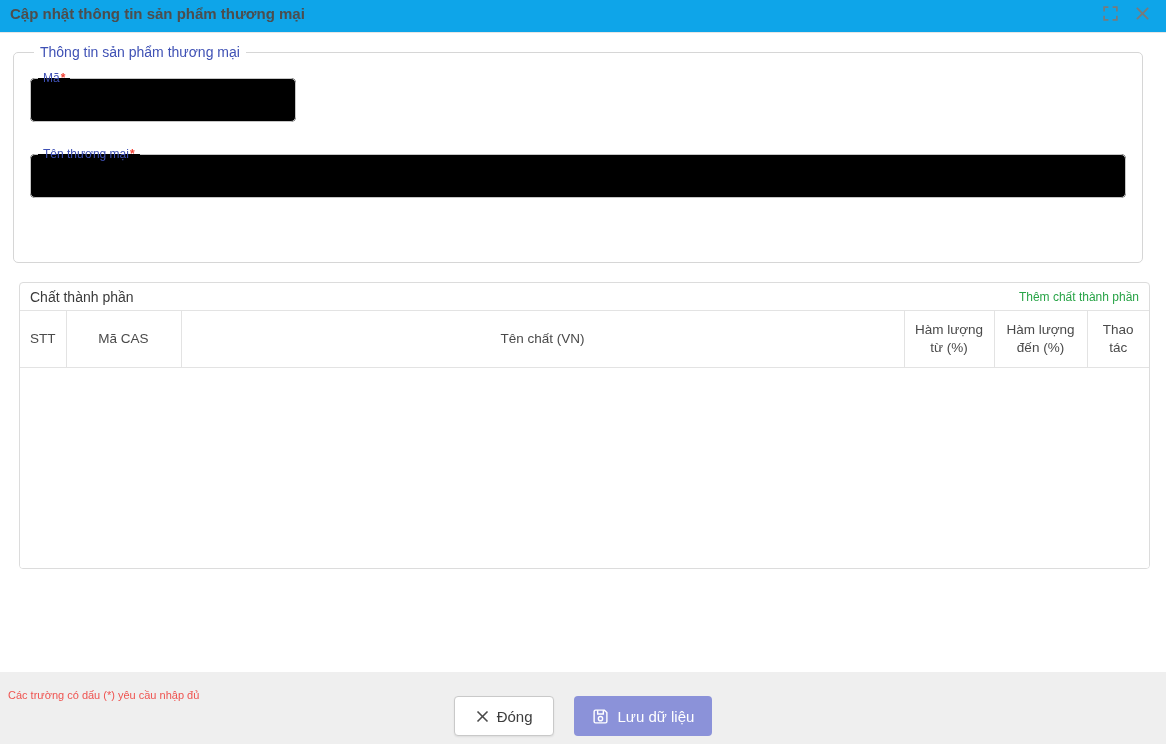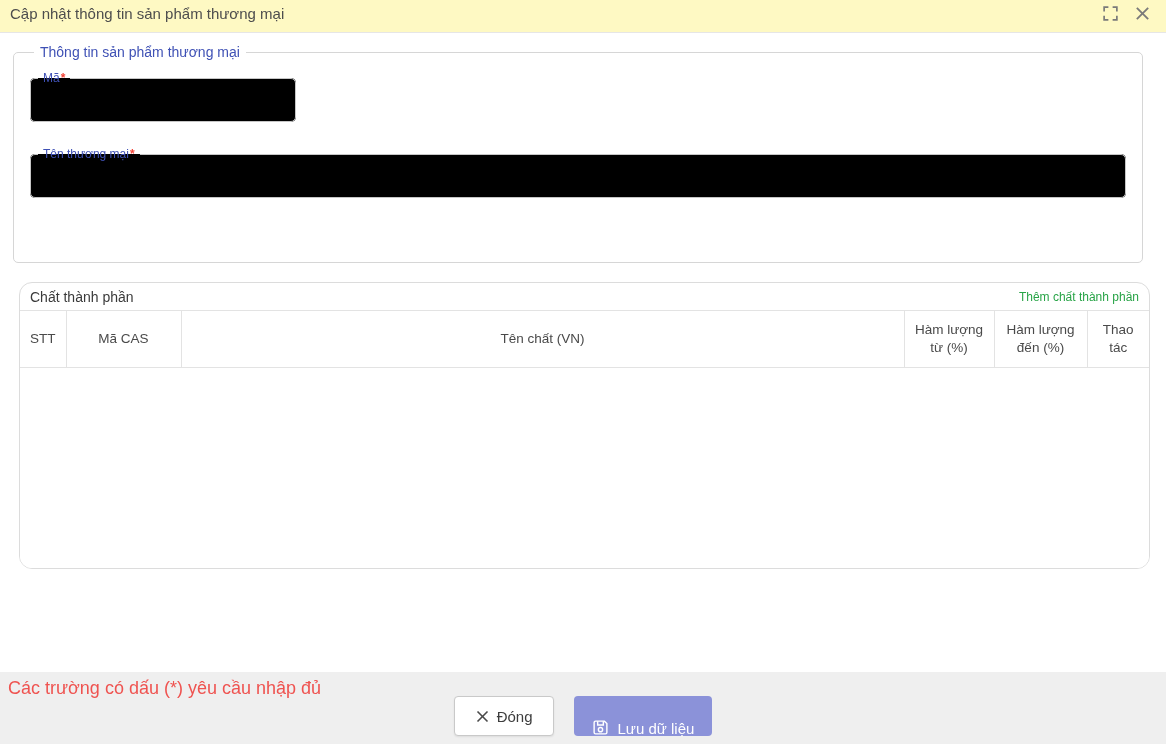--- a/index.html
+++ b/index.html
@@ -16,21 +16,21 @@
   body{
     width:1166px;height:744px;background:#ffffff;overflow:hidden;
     font-family:"Liberation Sans","DejaVu Sans",sans-serif;
     -webkit-font-smoothing:antialiased;
   }
   .dialog{display:flex;flex-direction:column;width:1166px;height:744px;background:#fff;}
 
   
   .titlebar{
     flex:0 0 33px;display:flex;align-items:center;
-    padding:0 14px 5px 10px;border-bottom:1px solid #e6e6e6;background:#fef9c3;
+    padding:0 14px 5px 10px;border-bottom:1px solid #e6e6e6;background:#0ea5e9;font-weight:bold;
   }
   .titlebar .title{flex:1;font-size:15px;color:#4d4d4d;}
   .titlebar-actions{display:flex;align-items:center;gap:12px;}
   .icon-btn{
     width:20px;height:20px;display:flex;align-items:center;justify-content:center;
     color:#7a7a7a;cursor:pointer;background:none;border:none;padding:0;
   }
   .icon-btn svg{display:block;}
 
   
@@ -58,21 +58,21 @@
   .req{color:var(--req-red);font-weight:bold;margin-left:1px;}
   .mat-field input{
     border:none;outline:none;background:transparent;
     width:calc(100% - 24px);margin:3px 12px 0 12px;height:26px;
     font-size:14px;color:#333;font-family:inherit;
   }
 
   
   .table-card{
     margin:19px 16px 0 19px;
-    border:1px solid #dcdcdc;border-radius:13px;overflow:hidden;background:#fff;
+    border:1px solid #dcdcdc;border-radius:4px;overflow:hidden;background:#fff;
   }
   .caption-row{
     display:flex;justify-content:space-between;align-items:center;
     height:28px;padding:0 10px;border-bottom:1px solid var(--cell-border);
   }
   .caption-text{font-size:14px;color:#3a3a3a;}
   .add-link{font-size:12px;color:var(--link-green);text-decoration:none;cursor:pointer;}
   table.ingredients{width:100%;border-collapse:collapse;table-layout:fixed;}
   table.ingredients th{
     height:56px;padding:4px 6px;
@@ -81,36 +81,36 @@
     text-align:center;vertical-align:middle;background:#fff;
   }
   table.ingredients th:last-child{border-right:none;}
   .table-body-space{height:200px;background:#fff;}
 
   
   .footer{
     flex:0 0 72px;margin-top:auto;background:#efefef;position:relative;
   }
   .note{
-    position:absolute;left:8px;top:6px;font-size:18px;color:var(--note-red);
+    position:absolute;left:8px;top:17px;font-size:11px;color:var(--note-red);
   }
   .btn-row{
     display:flex;justify-content:center;align-items:center;gap:20px;padding-top:24px;
   }
   .btn{
     display:inline-flex;align-items:center;gap:9px;height:40px;border-radius:4px;
     font-size:15px;font-family:inherit;cursor:pointer;line-height:1;
   }
   .btn-close{
     padding:0 20px;background:#fff;border:1px solid #c9c9c9;color:#3d3d3d;
     box-shadow:0 1px 2px rgba(0,0,0,.08);
     gap:7px;
   }
   .btn-save{
-    padding:0 18px;background:var(--save-bg);border:none;color:#fff;align-items:flex-end;
+    padding:0 18px;background:var(--save-bg);border:none;color:#fff;
   }
   .btn svg{display:block;}
 </style>
 </head>
 <body>
 
 <div class="dialog">
 
   <div class="titlebar">
     <div class="title">Cập nhật thông tin sản phẩm thương mại</div>

